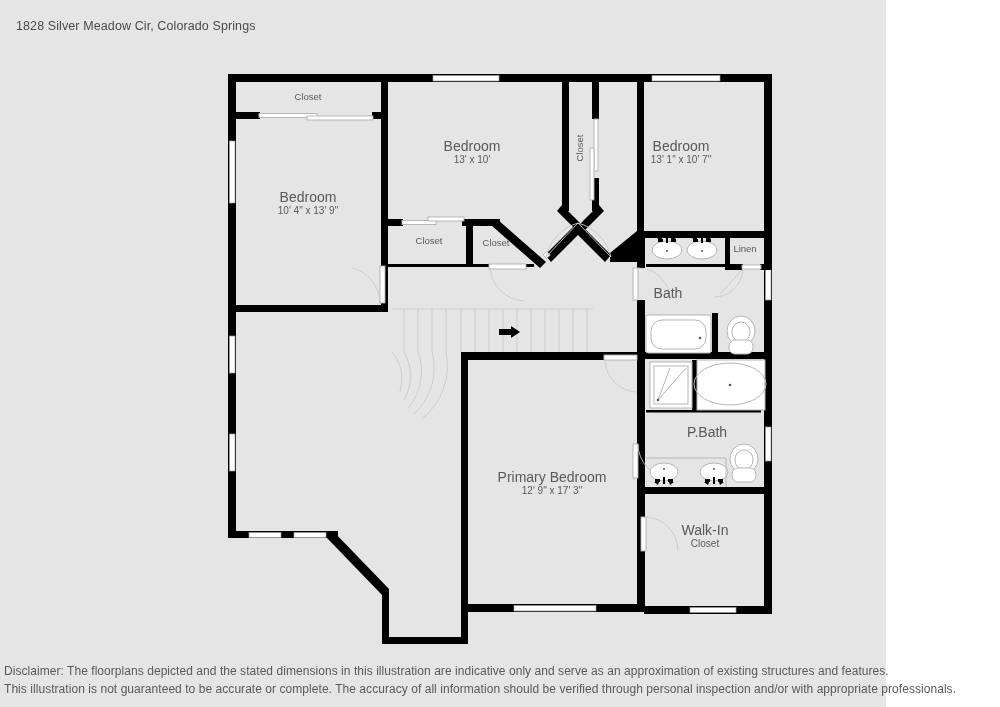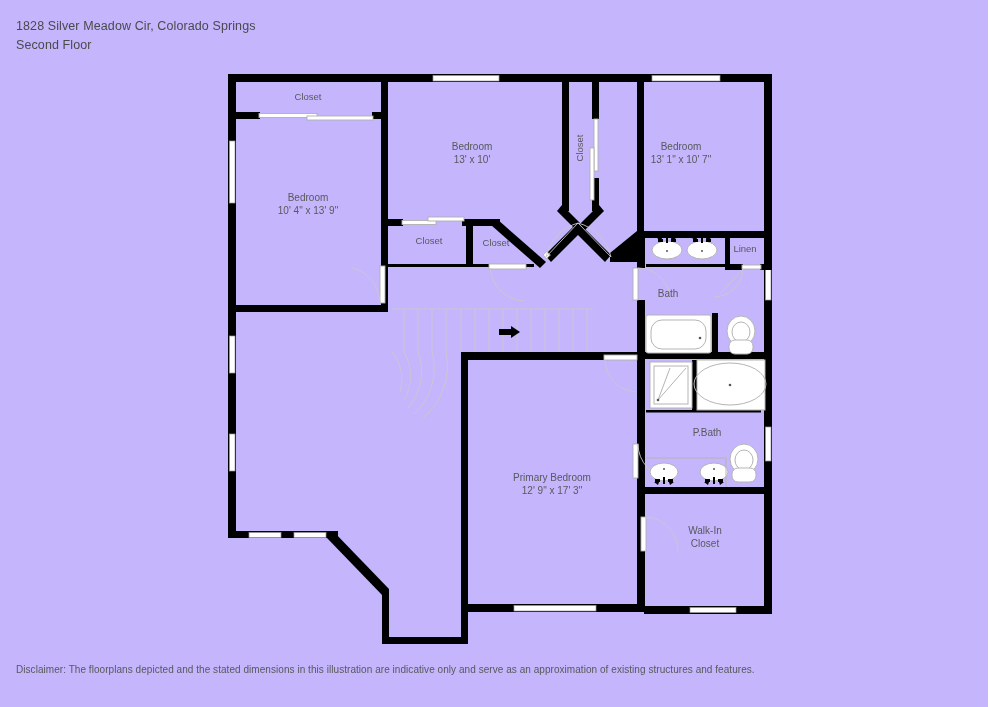--- a/index.html
+++ b/index.html
@@ -11,23 +11,24 @@
   body {
     width: 1000px;
     height: 707px;
     font-family: "Liberation Sans", sans-serif;
     color: #58595b;
     position: relative;
     overflow: hidden;
   }
   #page {
     position: relative;
-    width: 988px;
+    width: 852px;
     height: 707px;
-    background: #c4b5fd;
+    background: #e5e5e5;
+    padding-left: 34px;
   }
   .header {
     position: absolute;
     left: 16px;
     top: 17px;
     line-height: 19px;
   }
   .header .addr {
     font-size: 12.5px;
     color: #4a4a4c;
@@ -35,22 +36,22 @@
     white-space: nowrap;
   }
   .header .floor {
     font-size: 12.5px;
     color: #4a4a4c;
     letter-spacing: 0.1px;
     white-space: nowrap;
   }
   .disclaimer {
     position: absolute;
-    left: 16px;
-    font-size: 10px;
+    left: 4px;
+    font-size: 12px;
     color: #58595b;
     letter-spacing: 0.05px;
     white-space: nowrap;
   }
   .disclaimer.l1 { top: 664px; }
   .disclaimer.l2 { top: 682px; }
 
   #plan {
     position: absolute;
     left: 0;
@@ -61,35 +62,34 @@
   .roomlabel {
     position: absolute;
     text-align: center;
     font-family: "Liberation Sans", sans-serif;
     color: #58595b;
     line-height: 13px;
     white-space: nowrap;
     transform: translate(-50%, -50%);
     pointer-events: none;
   }
-  .roomlabel .nm { display: block; font-size: 10px; }
+  .roomlabel .nm { display: block; font-size: 14px; }
   .roomlabel .dm { display: block; font-size: 10px; }
   .roomlabel.small .nm { font-size: 9.5px; }
   .roomlabel.vert {
     transform: translate(-50%, -50%) rotate(-90deg);
   }
 </style>
 </head>
 <body>
 
 <div id="page">
 
   <div class="header">
     <div class="addr">1828 Silver Meadow Cir, Colorado Springs</div>
-    <div class="floor">Second Floor</div>
   </div>
 
   <svg id="plan" viewBox="0 0 1000 707">
     <defs>
       <style type="text/css">
         .w  { fill:#000000; }
         .win{ fill:#ffffff; stroke:#9a9a9a; stroke-width:0.7; }
         .fx { fill:none; stroke:#b5b5b5; stroke-width:1; }
         .fxf{ fill:#ffffff; stroke:#b5b5b5; stroke-width:1; }
         .sw { fill:none; stroke:#c9c9c9; stroke-width:0.9; }
@@ -443,14 +443,15 @@
     </div>
 
     <div class="roomlabel" style="left:705px; top:537px;">
       <span class="nm">Walk-In</span>
       <span class="dm">Closet</span>
     </div>
 
   </div>
 
   <div class="disclaimer l1">Disclaimer: The floorplans depicted and the stated dimensions in this illustration are indicative only and serve as an approximation of existing structures and features.</div>
+  <div class="disclaimer l2">This illustration is not guaranteed to be accurate or complete. The accuracy of all information should be verified through personal inspection and/or with appropriate professionals.</div>
 
 </div>
 
 </body></html>

